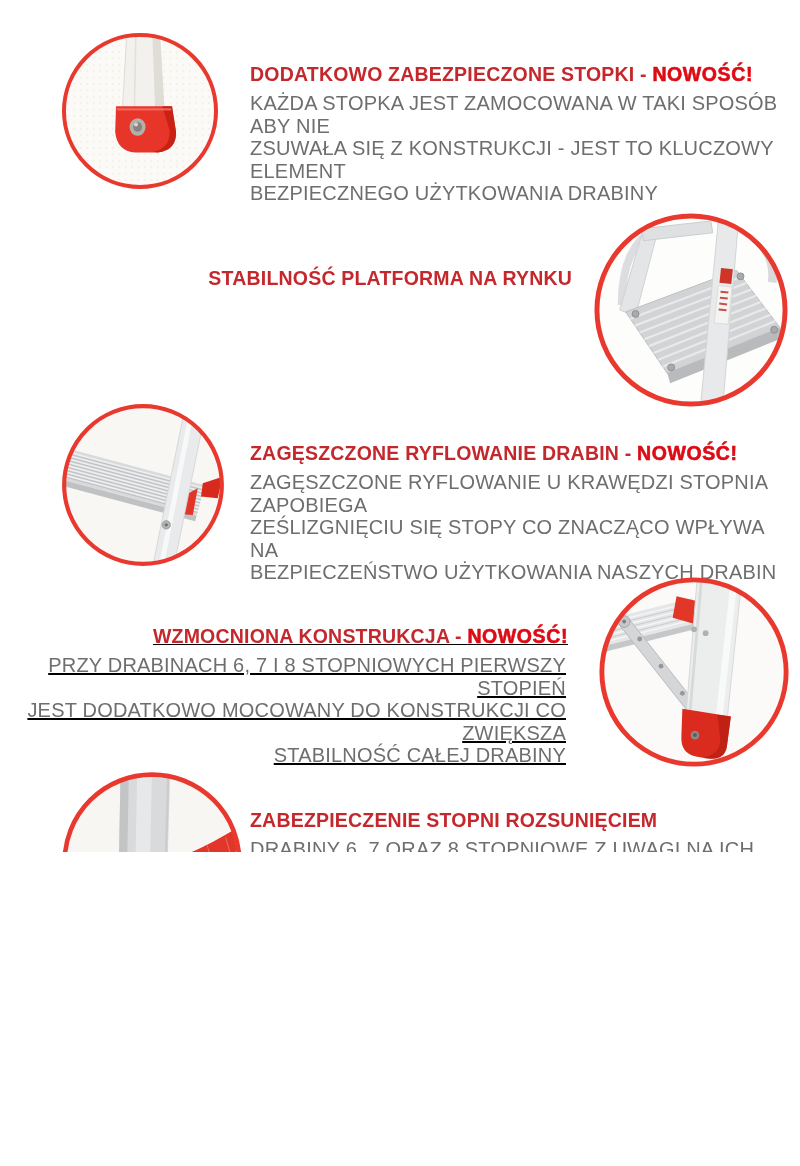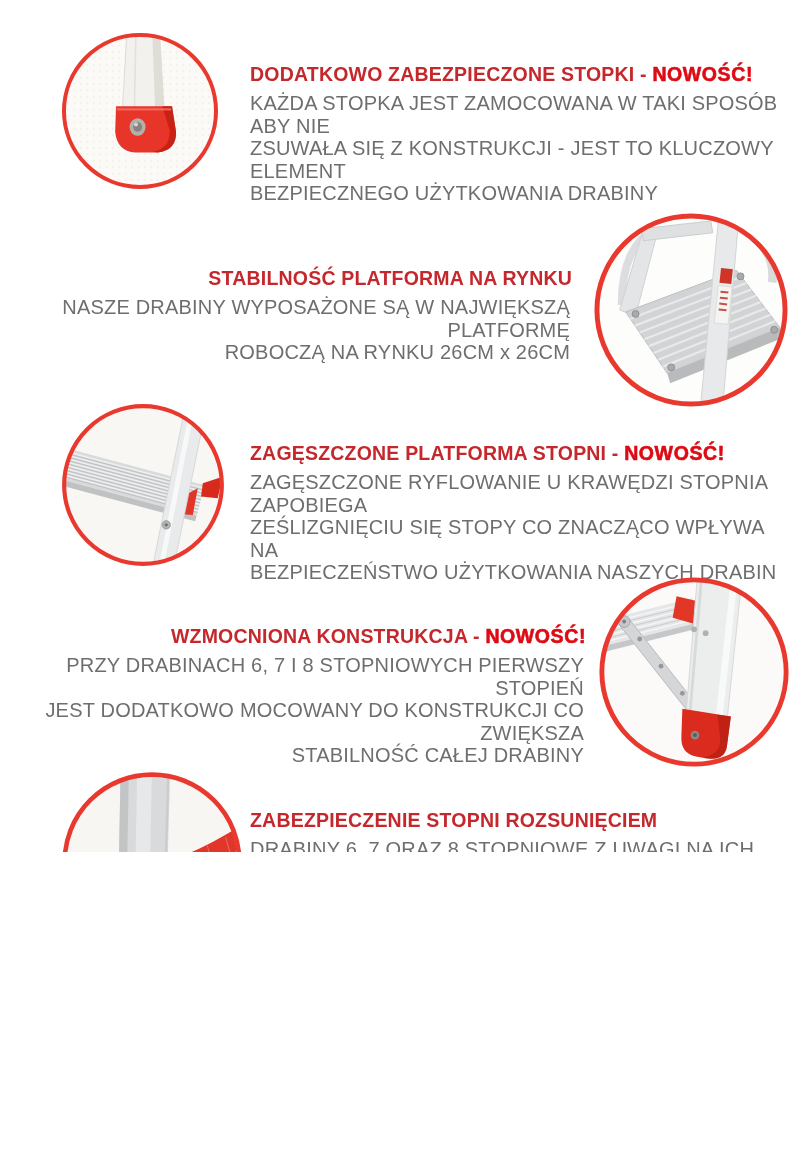--- a/index.html
+++ b/index.html
@@ -55,21 +55,20 @@
       <circle class="ring" cx="100" cy="100" r="95"></circle>
     </svg>
   </div>
   <div class="textblock align-left" style="left:250px;top:62px;width:545px;">
     <div class="heading"><span>DODATKOWO ZABEZPIECZONE STOPKI - </span><span class="nowosc">NOWOŚĆ!</span></div>
     <div class="bodytext">KAŻDA STOPKA JEST ZAMOCOWANA W TAKI SPOSÓB ABY NIE<br>ZSUWAŁA SIĘ Z KONSTRUKCJI - JEST TO KLUCZOWY ELEMENT<br>BEZPIECZNEGO UŻYTKOWANIA DRABINY</div>
   </div>
 
   <div class="textblock align-right" style="left:20px;top:266px;width:550px;">
     <div class="heading"><span>STABILNOŚĆ PLATFORMA NA RYNKU</span><span class="nowosc"></span></div>
-    <div class="bodytext">NASZE DRABINY WYPOSAŻONE SĄ W NAJWIĘKSZĄ PLATFORMĘ<br>ROBOCZĄ NA RYNKU 26CM x 26CM</div>
   </div>
   <div class="circle" style="left:592px;top:211px;width:198px;height:198px;">
     <svg viewBox="0 0 200 200">
       <defs>
           <clipPath id="clip2">
             <circle cx="100" cy="100" r="93"></circle>
           </clipPath>
         </defs>
       <g clip-path="url(#clip2)">
         <rect width="200" height="200" fill="#fdfdfc"></rect>
@@ -144,25 +143,25 @@
         <polygon points="172,98 196,90 190,116 170,114" fill="#d8291d"></polygon>
         <polygon points="150,10 174,18 136,204 112,196" fill="#e9eaeb" stroke="#d3d4d6" stroke-width="1"></polygon>
         <line x1="158" y1="14" x2="122" y2="198" stroke="#f7f8f8" stroke-width="6"></line>
         <circle cx="128" cy="148" r="5" fill="#b3b4b6" stroke="#909193" stroke-width="1"></circle>
         <circle cx="128" cy="148" r="2" fill="#6e6f71"></circle>
       </g>
       <circle class="ring" cx="100" cy="100" r="95"></circle>
     </svg>
   </div>
   <div class="textblock align-left" style="left:250px;top:441px;width:545px;">
-    <div class="heading"><span>ZAGĘSZCZONE PLATFORMA STOPNI - </span><span class="nowosc">NOWOŚĆ!</span></div>
+    <div class="heading"><span>ZAGĘSZCZONE RYFLOWANIE DRABIN - </span><span class="nowosc">NOWOŚĆ!</span></div>
     <div class="bodytext">ZAGĘSZCZONE RYFLOWANIE U KRAWĘDZI STOPNIA ZAPOBIEGA<br>ZEŚLIZGNIĘCIU SIĘ STOPY CO ZNACZĄCO WPŁYWA NA<br>BEZPIECZEŃSTWO UŻYTKOWANIA NASZYCH DRABIN</div>
   </div>
 
-  <div class="textblock align-right" style="left:34px;top:624px;width:550px;">
+  <div class="textblock align-right" style="left:16px;top:624px;width:550px;text-decoration:underline;">
     <div class="heading"><span>WZMOCNIONA KONSTRUKCJA - </span><span class="nowosc">NOWOŚĆ!</span></div>
     <div class="bodytext">PRZY DRABINACH 6, 7 I 8 STOPNIOWYCH PIERWSZY STOPIEŃ<br>JEST DODATKOWO MOCOWANY DO KONSTRUKCJI CO ZWIĘKSZA<br>STABILNOŚĆ CAŁEJ DRABINY</div>
   </div>
   <div class="circle" style="left:597px;top:575px;width:194px;height:194px;">
     <svg viewBox="0 0 200 200">
       <defs>
           <clipPath id="clip4">
             <circle cx="100" cy="100" r="93"></circle>
           </clipPath>
         </defs>

